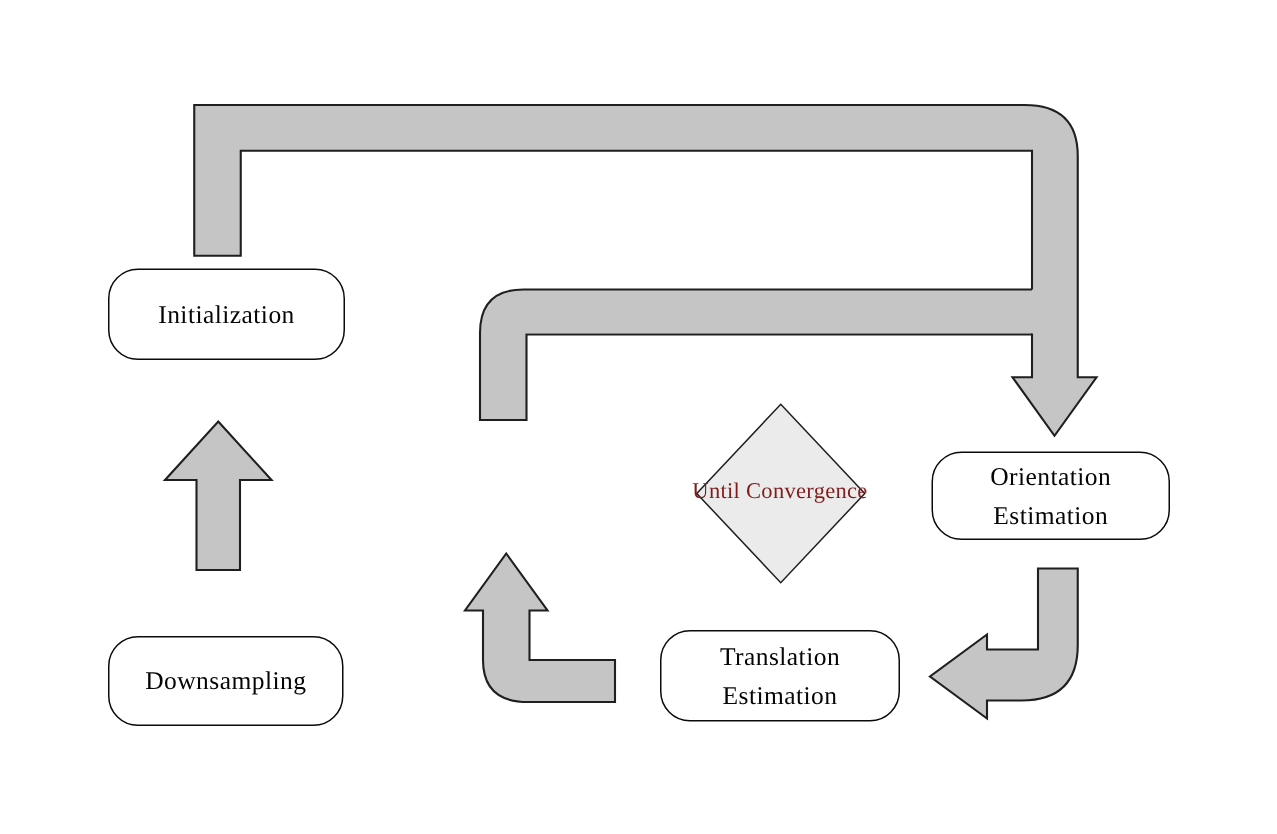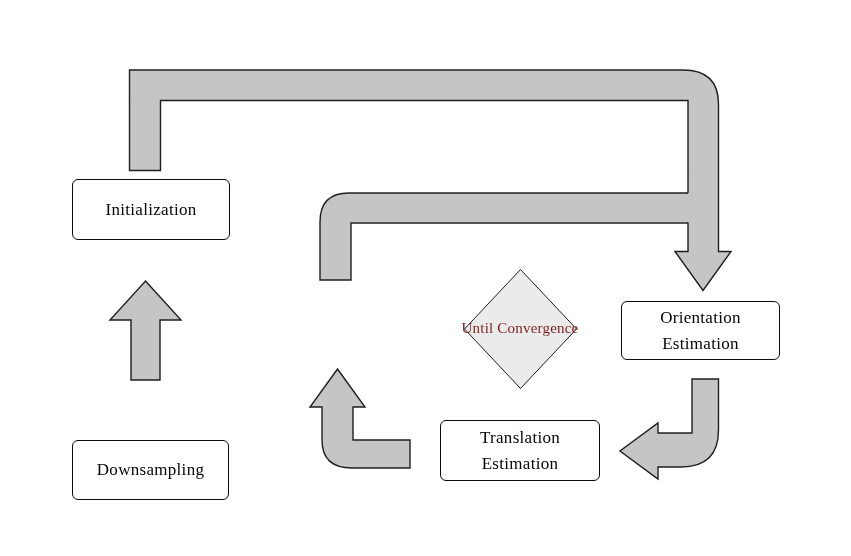--- a/index.html
+++ b/index.html
@@ -13,34 +13,34 @@
   }
   .arrow-layer {
     position: absolute;
     left: 0; top: 0;
     width: 851px; height: 556px;
   }
   .node {
     position: absolute;
     background: #ffffff;
     border: 1.4px solid #0a0a0a;
-    border-radius: 6px;
+    border-radius: 20px;
     display: flex;
     align-items: center;
     justify-content: center;
     text-align: center;
     font-size: 17px;
     line-height: 1.5;
     letter-spacing: 0.3px;
     color: #050505;
     padding: 0 10px;
     box-sizing: border-box;
   }
   .node-initialization  { left: 72px;  top: 179px; width: 158px; height: 61px; }
-  .node-downsampling    { left: 72px;  top: 440px; width: 157px; height: 60px; }
+  .node-downsampling    { left: 72px;  top: 424px; width: 157px; height: 60px; }
   .node-volume          { left: 282px; top: 299px; width: 158px; height: 61px; }
   .node-orientation     { left: 621px; top: 301px; width: 159px; height: 59px; justify-content: flex-end; }
   .node-translation     { left: 440px; top: 420px; width: 160px; height: 61px; justify-content: flex-end; }
   .diamond-label {
     position: absolute;
     left: 450px; top: 320px;
     width: 140px;
     text-align: center;
     font-size: 15px;
     letter-spacing: 0.2px;

